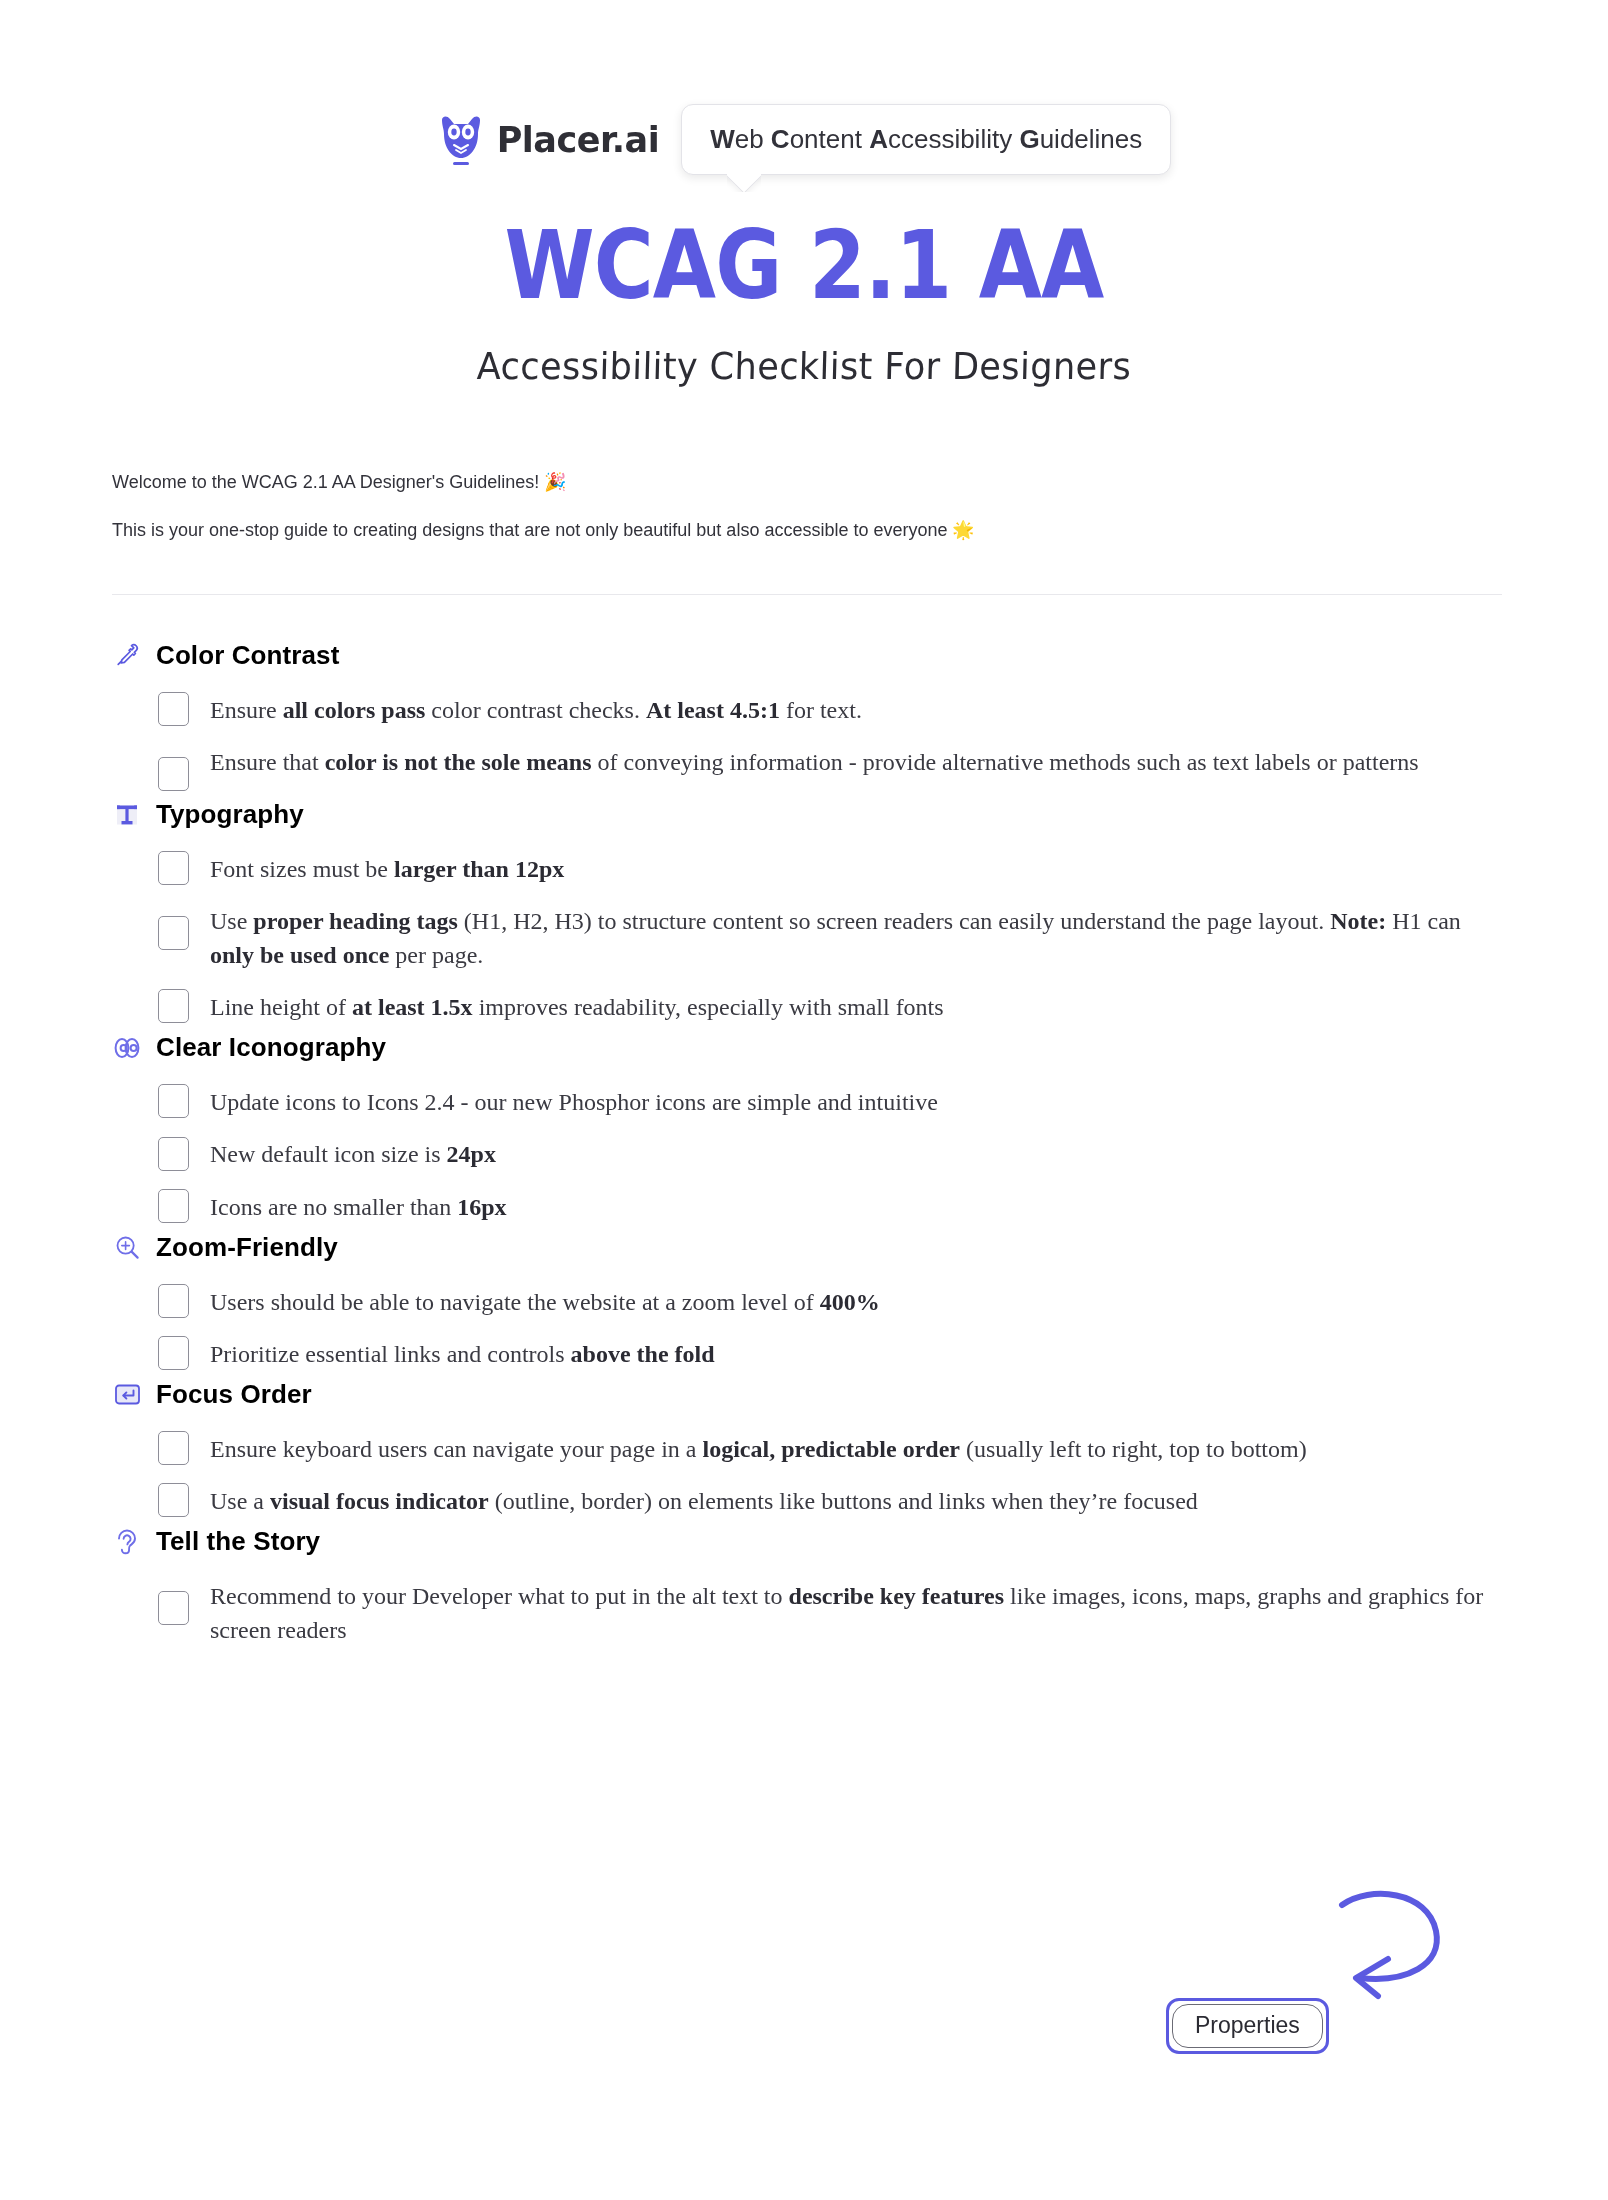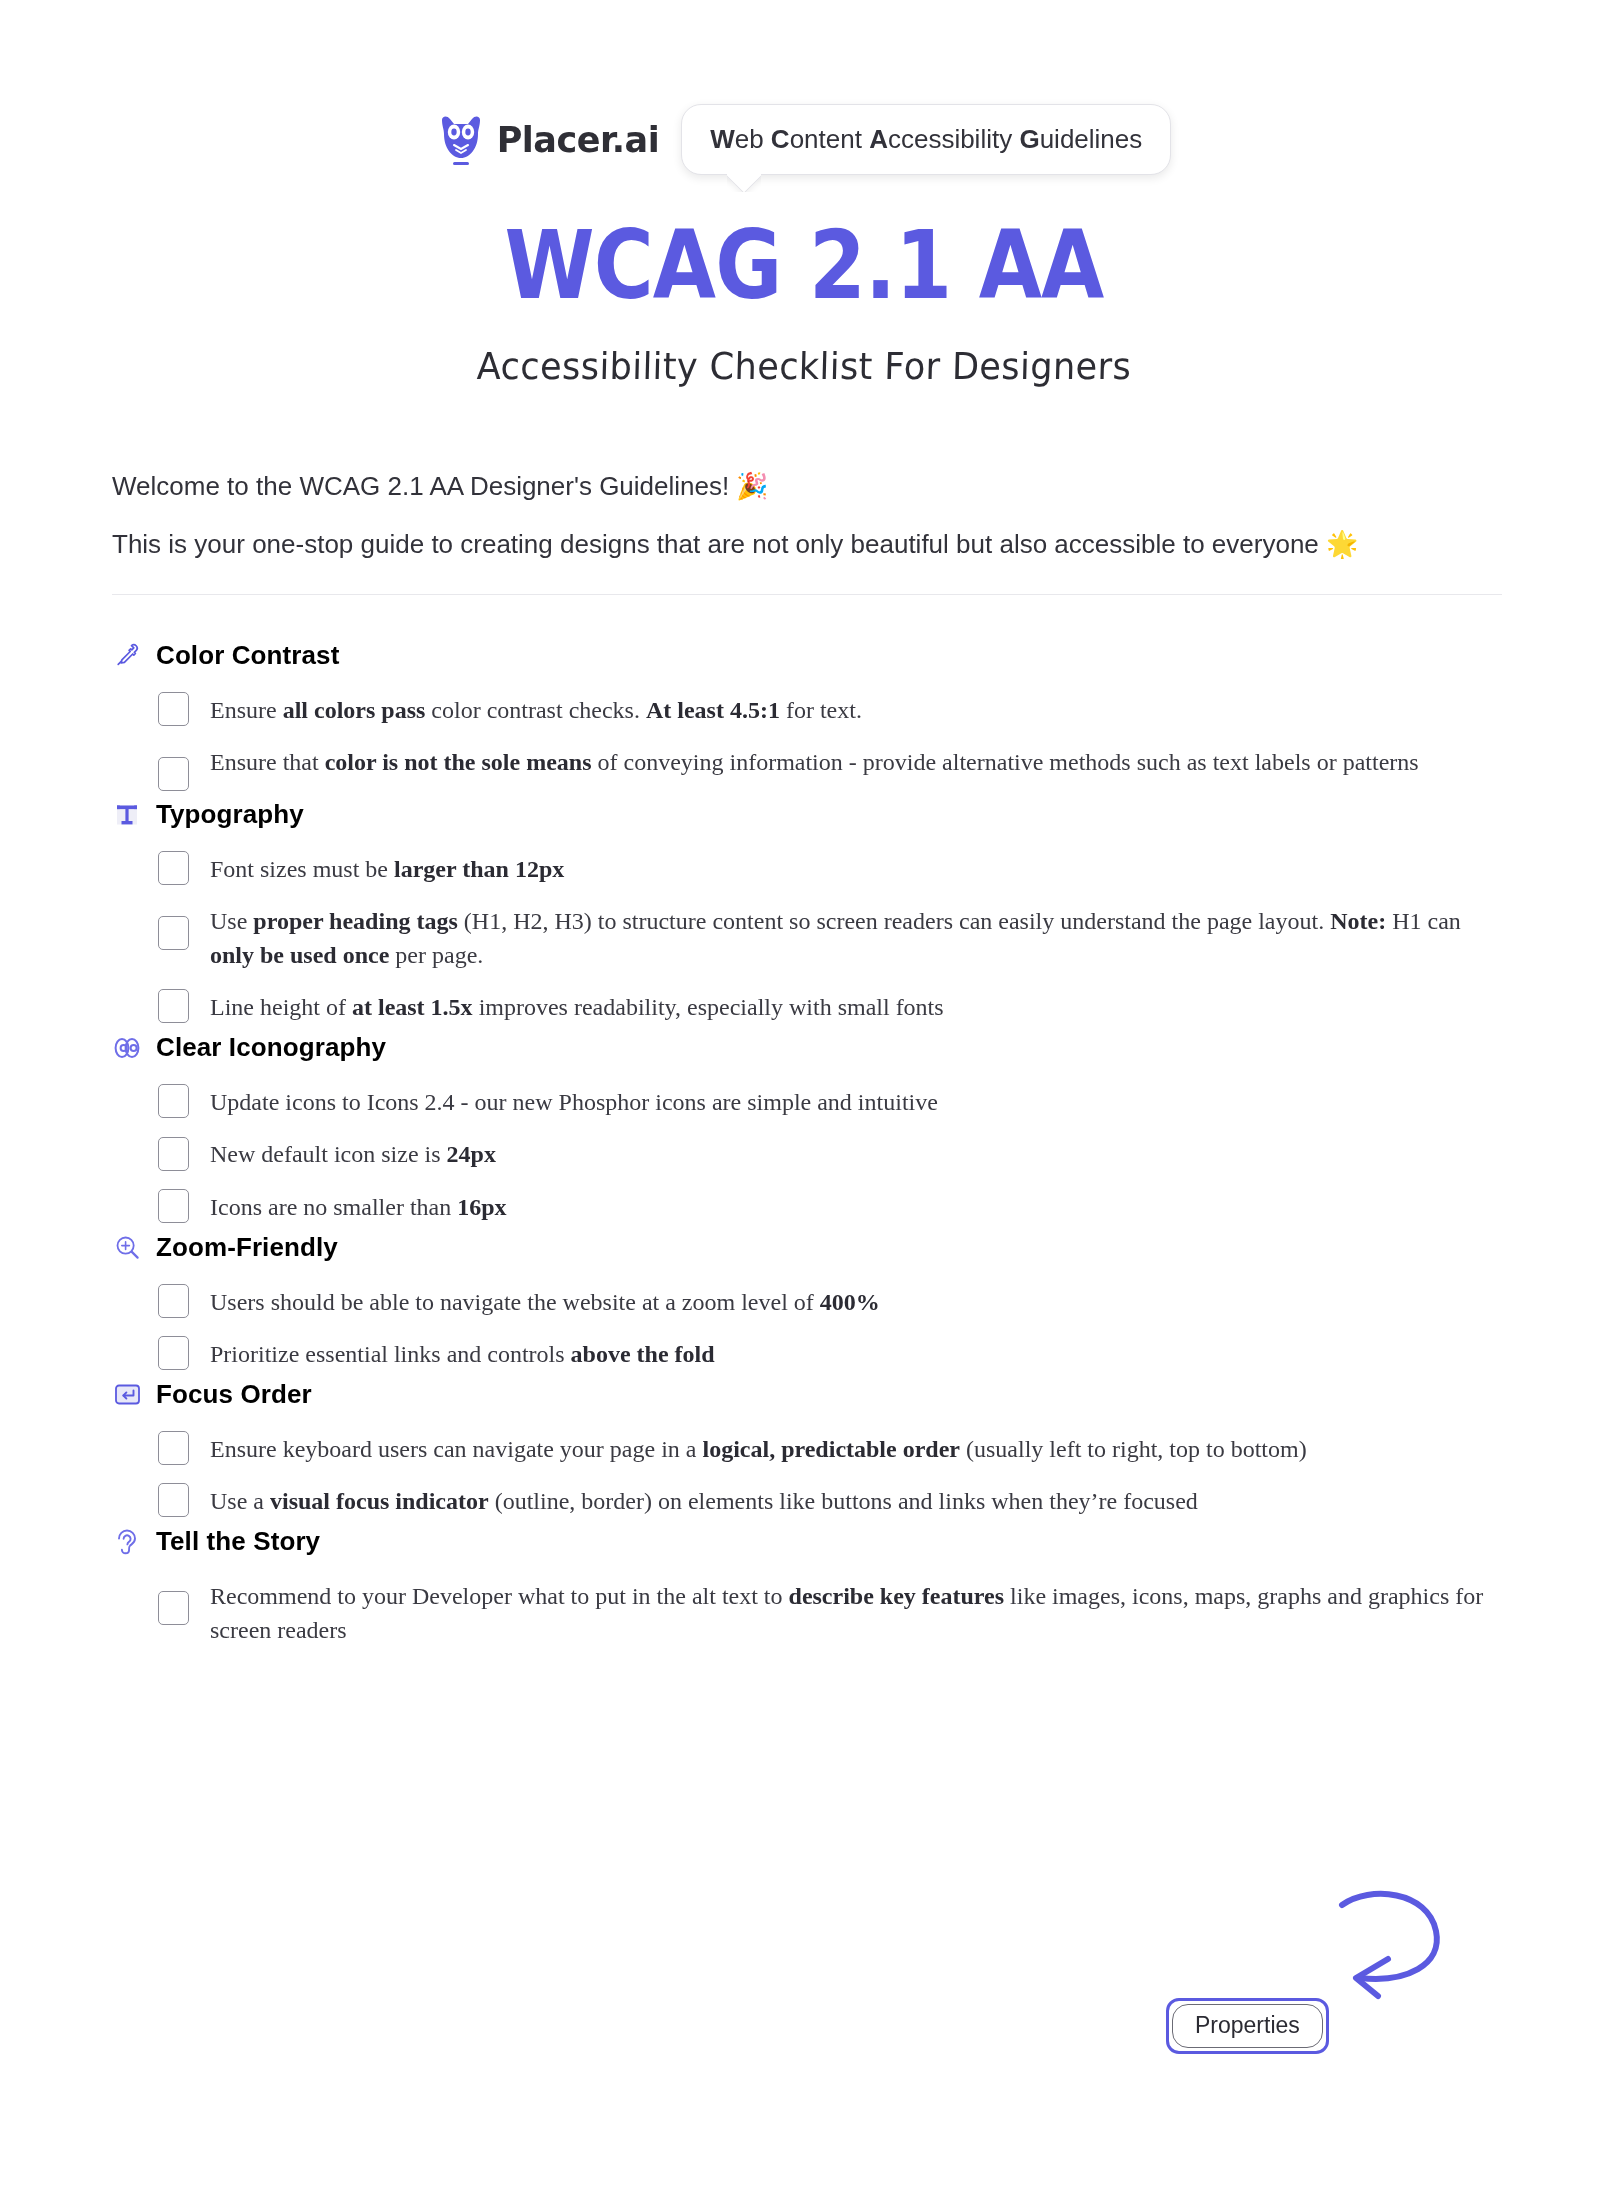--- a/index.html
+++ b/index.html
@@ -31,21 +31,21 @@
   .brand-name {
     font-family: "DejaVu Sans", sans-serif;
     font-size: 35px; font-weight: 700; letter-spacing: -0.5px;
     color: #2f2f36;
   }
 
   .tooltip-wrap { position: relative; margin-left: 22px; }
   .tooltip {
     background: #fff;
     border: 1px solid #e3e3e8;
-    border-radius: 20px;
+    border-radius: 12px;
     box-shadow: 0 3px 10px rgba(0,0,0,0.09);
     padding: 21px 28px 22px 28px;
     font-size: 26px;
     color: #32323a;
     white-space: nowrap;
     line-height: 1;
   }
   .tooltip b { font-weight: 700; }
   .tooltip-tail {
     position: absolute;
@@ -90,21 +90,21 @@
     line-height: 1;
   }
 
   
   .intro {
     position: absolute;
     top: 470px; left: 112px; width: 1390px;
   }
   .intro p {
     margin: 0 0 24px 0;
-    font-size: 26px;
+    font-size: 18px;
     color: #32323a;
     line-height: 1.3;
   }
   .emoji { font-family: "DejaVu Sans", sans-serif; }
 
   .divider {
     position: absolute;
     top: 594px; left: 112px;
     width: 1390px; height: 1px;
     background: #e8e8ec;

